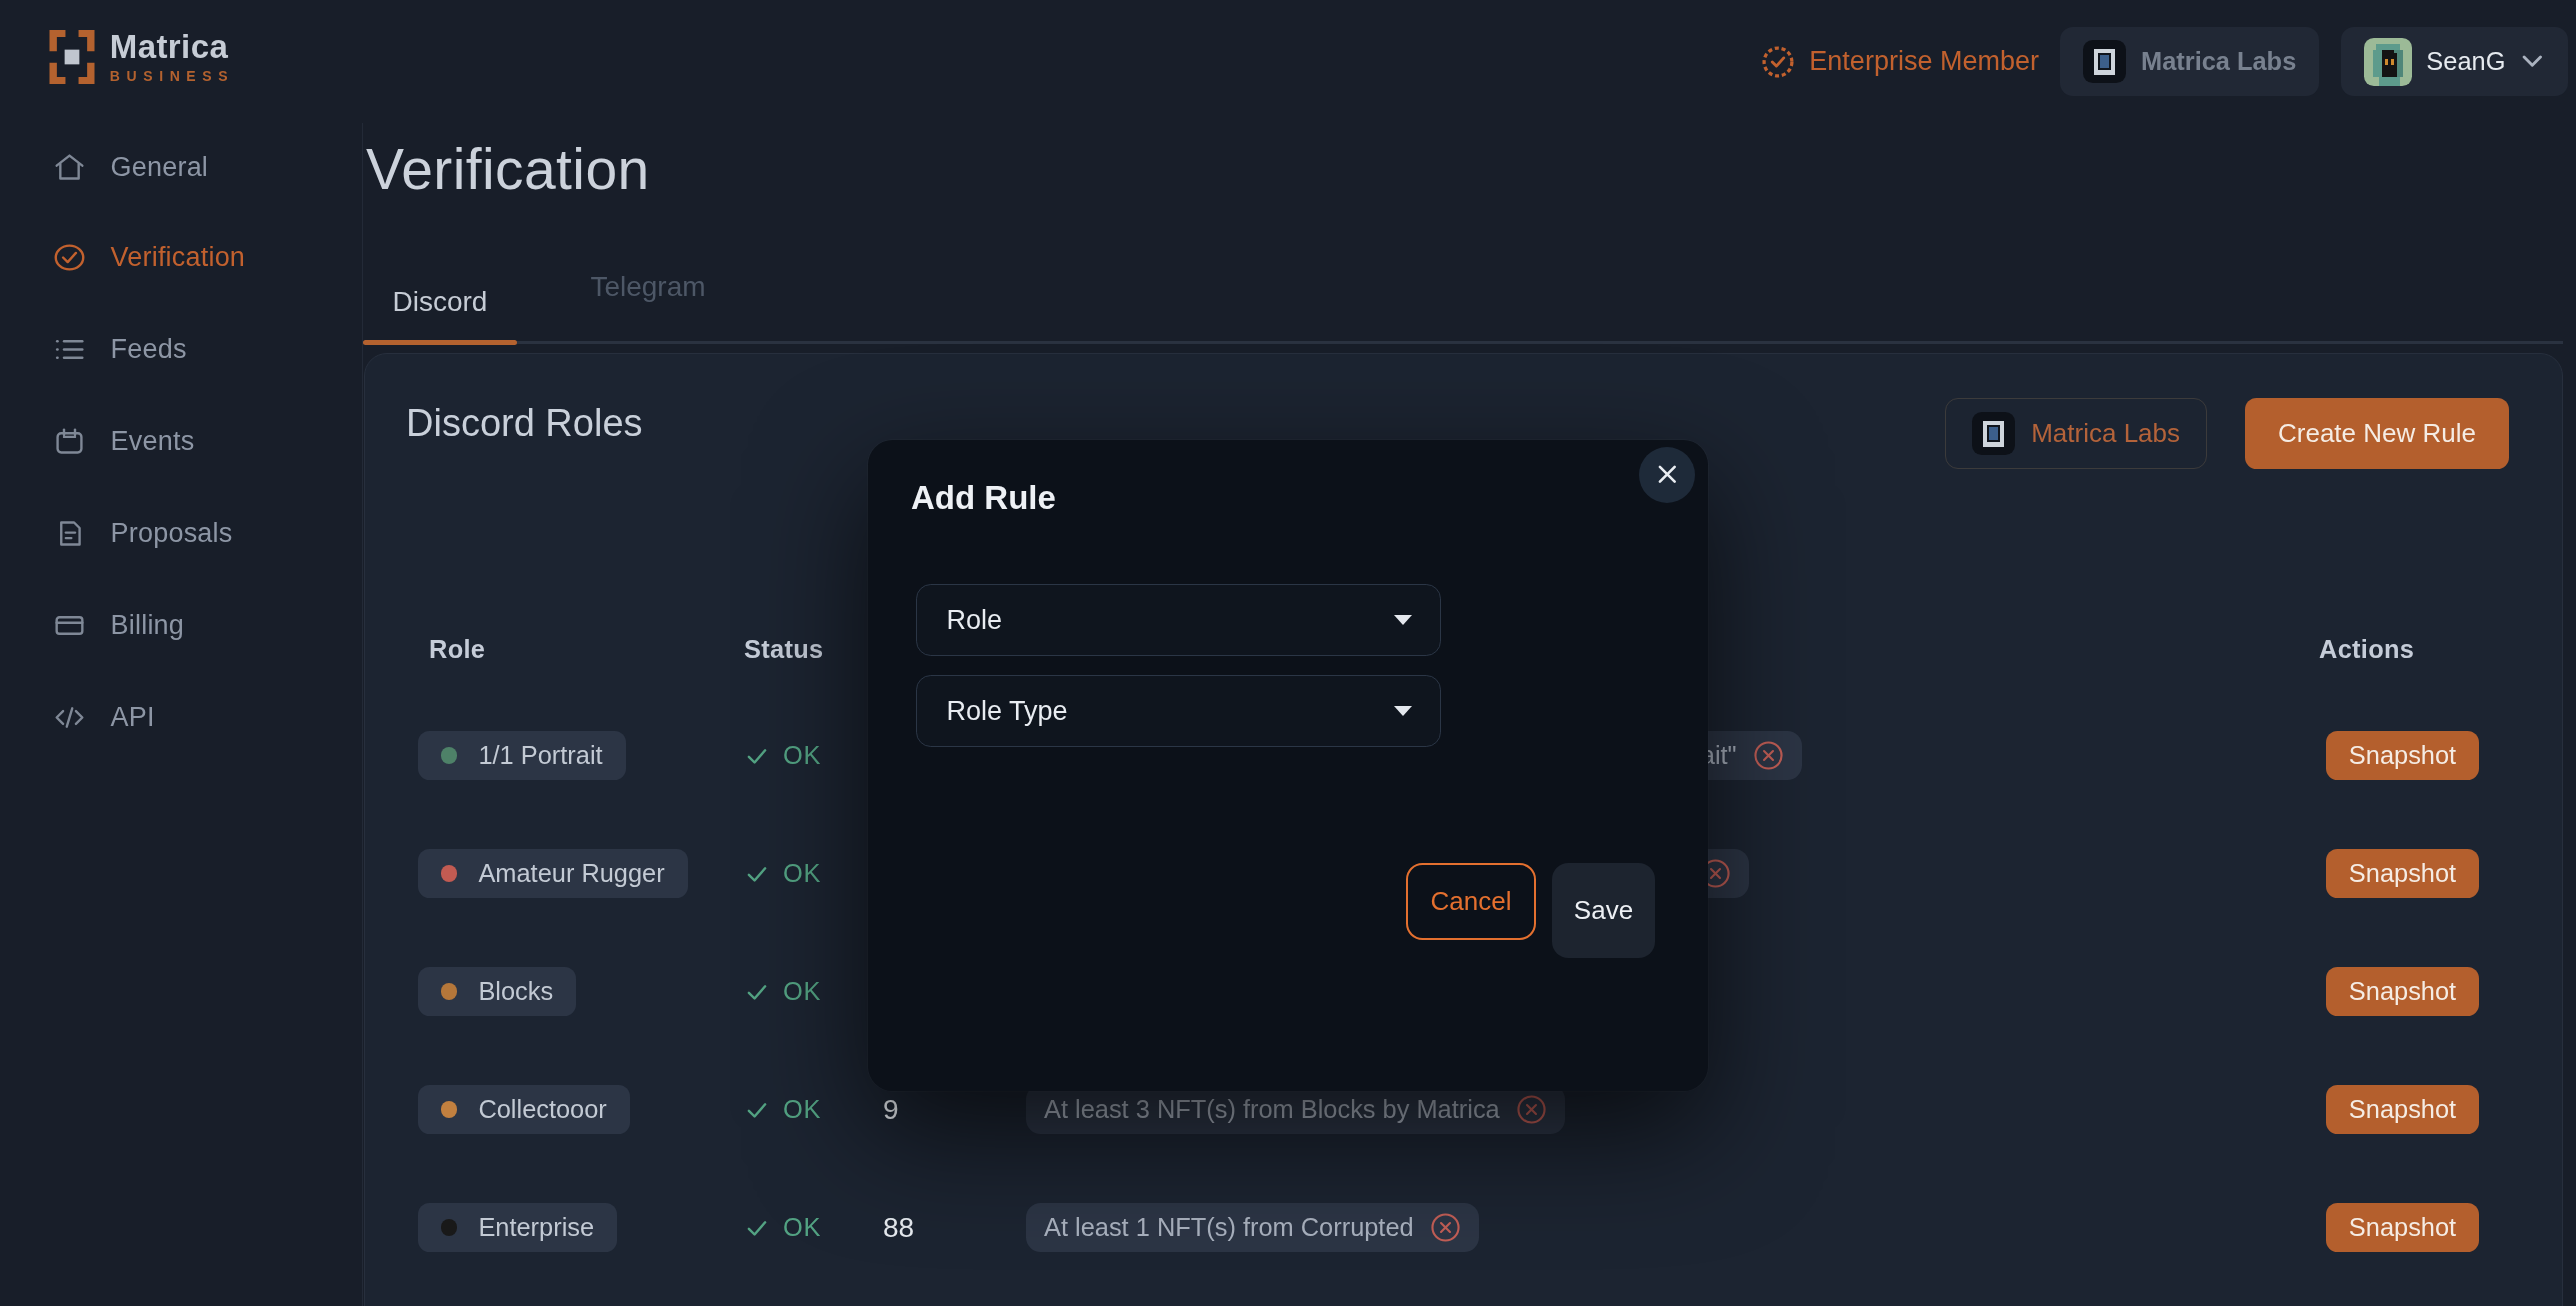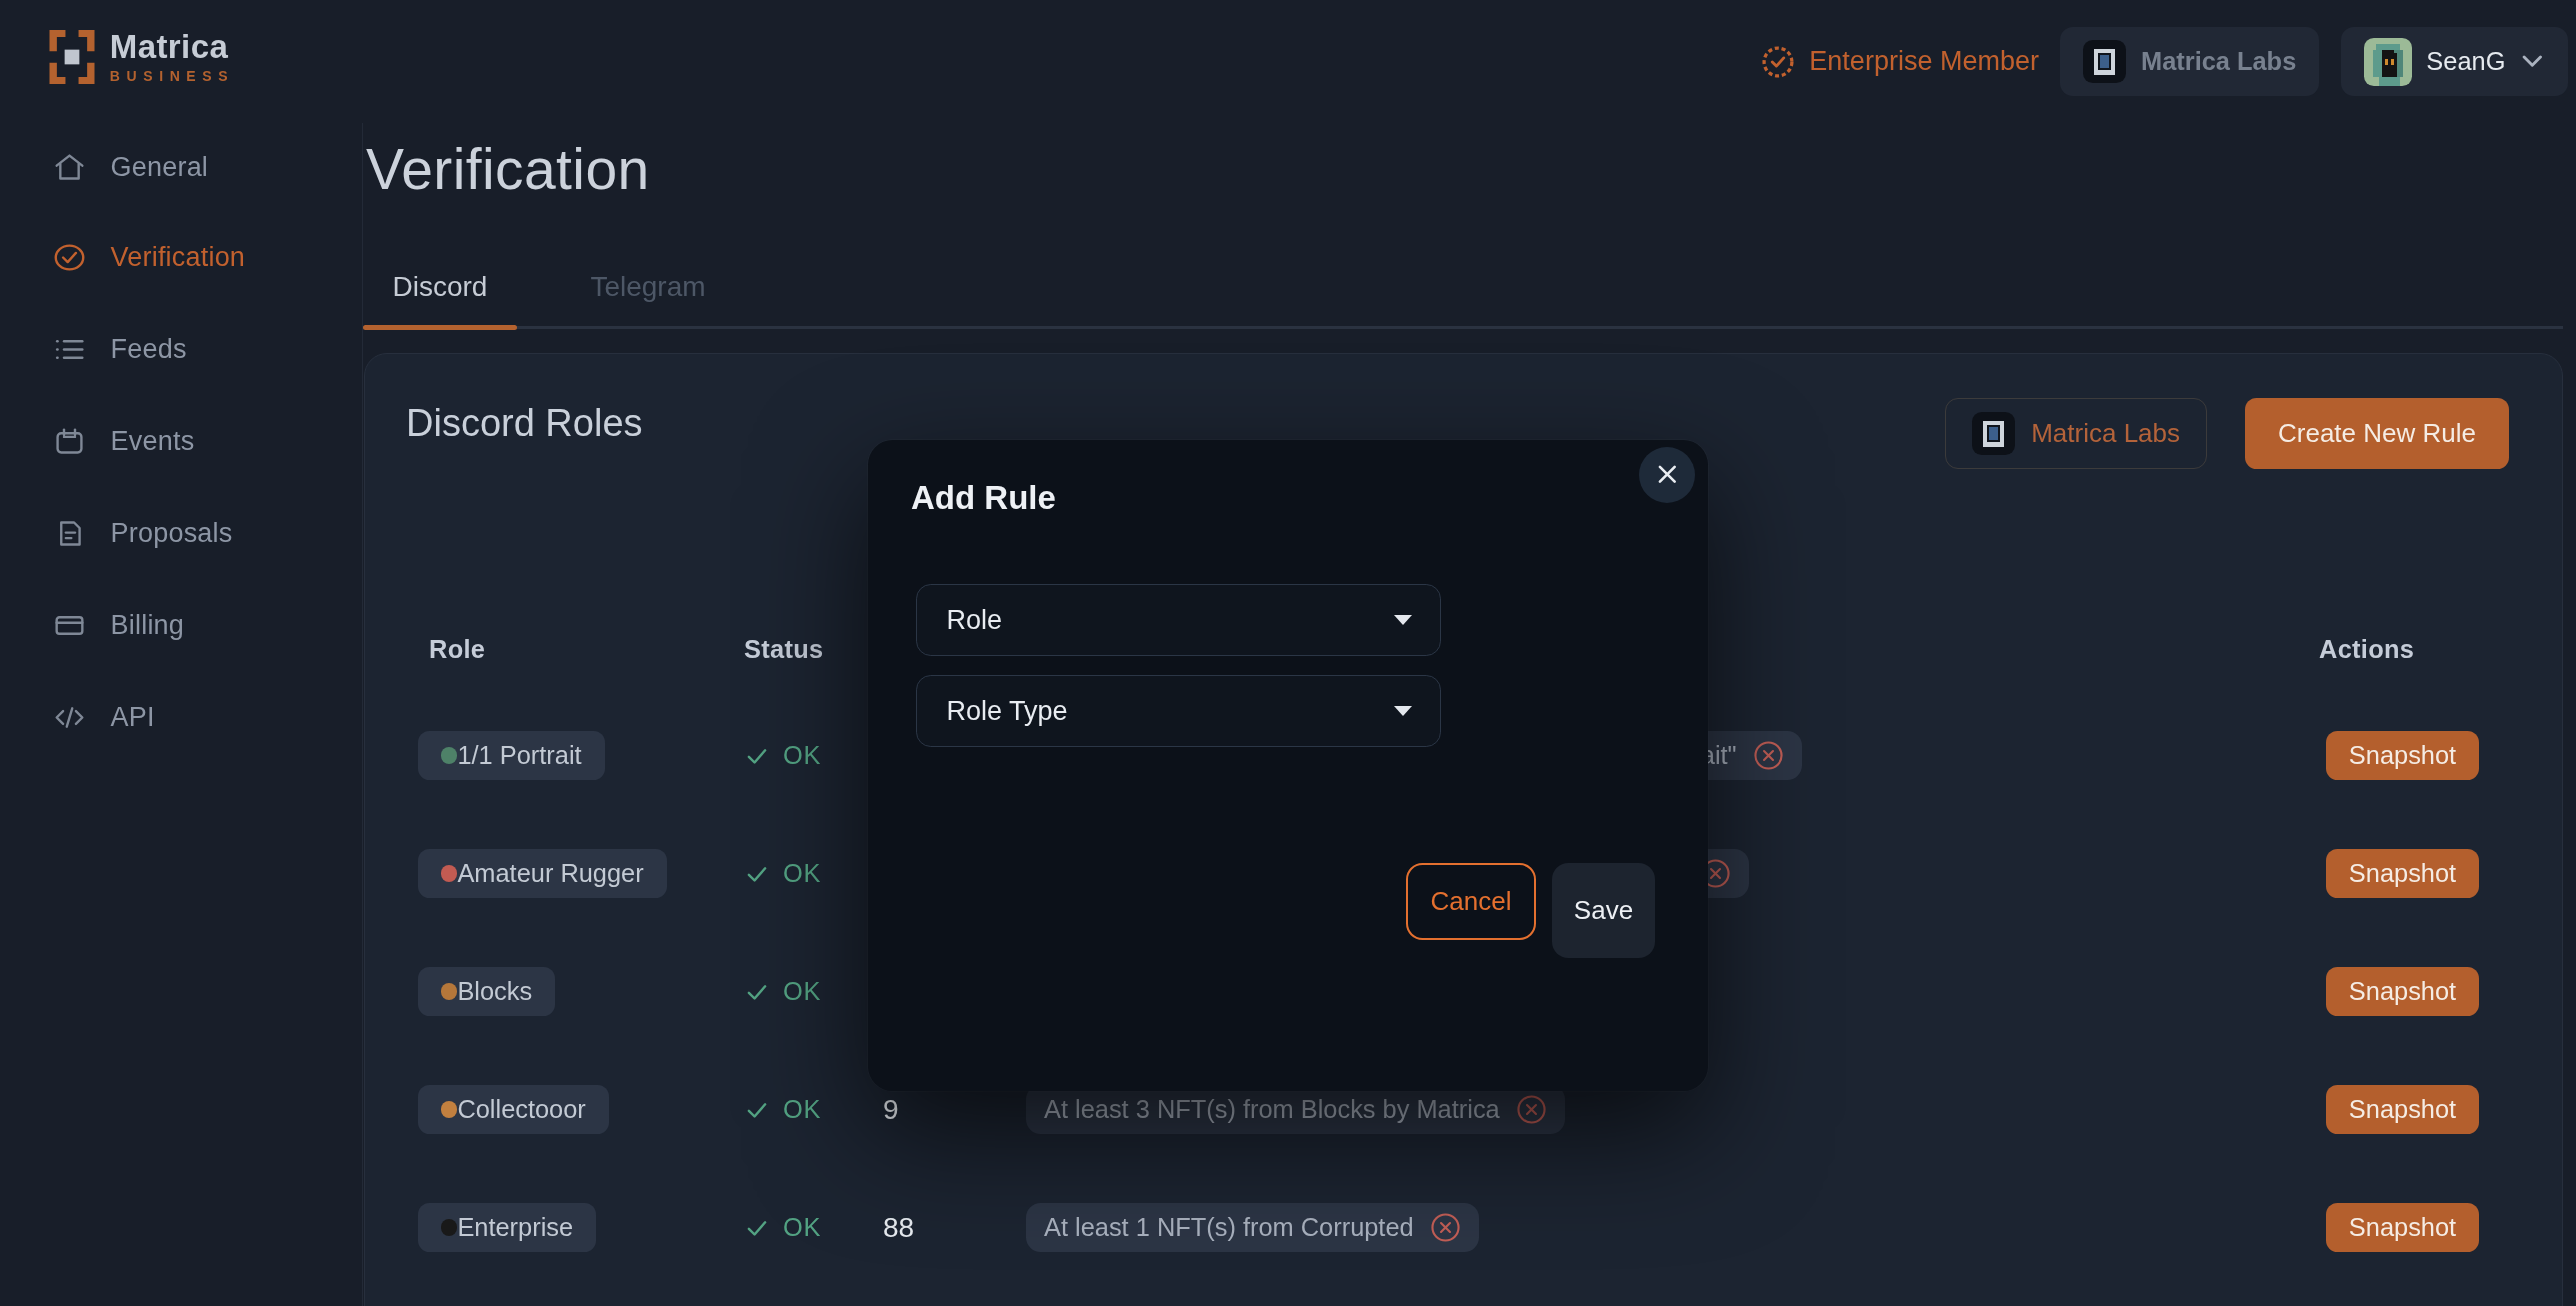--- a/index.html
+++ b/index.html
@@ -34,21 +34,21 @@
   .nav-item { position:absolute; left:0; width:100%; height:62px; display:flex; align-items:center; gap:24.6px; padding-left:53px; color:#8d96a5; cursor:pointer; }
   .nav-item .nav-label { font-size:27px; font-weight:500; color:#8d96a5; letter-spacing:0.2px; }
   .nav-item.active, .nav-item.active .nav-label { color:#c2612e; }
   .nav-icon { width:33px; height:33px; color:#7f8896; }
   .nav-item.active .nav-icon { color:#c2612e; }
 
   
   .page-title { position:absolute; left:366px; top:136px; font-size:57px; font-weight:500; color:#ccd2db; letter-spacing:0.4px; }
   .tabs { position:absolute; left:363px; top:271px; width:2200px; display:flex; border-bottom:3.3px solid #2a3240; }
   .tab { position:relative; padding:0 29.5px 23px; font-size:28px; cursor:pointer; }
-  .tab-discord { color:#c6ccd5; }
+  .tab-discord { color:#c6ccd5;margin-top:15px; }
   .tab-telegram { color:#4d5766; margin-left:44px; }
   .tab.active::after { content:""; position:absolute; left:0; right:0; bottom:-4.1px; height:4.9px; background:#b4622f; border-radius:2.5px; }
 
   
   .panel {
     position:absolute; left:364px; top:353px; width:2199px; height:1034px;
     background:#1c2431; border:1.6px solid #272f3d; border-radius:23px;
   }
   .panel-title { position:absolute; left:41px; top:48px; font-size:38px; font-weight:500; color:#c9d0da; }
   .panel-actions { position:absolute; right:53px; top:44px; display:flex; gap:38px; }
@@ -66,21 +66,21 @@
   .banner-icon { position:absolute; left:451px; top:22px; width:23px; height:23px; border:2.5px solid #97a0ae; border-radius:50%; }
   .banner-text { position:absolute; left:1313px; top:19px; font-size:27px; color:#c3cad4; }
 
   
   .thead-cell { position:absolute; top:281px; font-size:25.4px; font-weight:700; color:#c5ccd8; letter-spacing:0.3px; }
   .th-role { left:64px; } .th-status { left:379px; } .th-actions { left:1954px; }
   .t-row { position:absolute; left:0; width:100%; height:49px; }
   .cell { position:absolute; top:0; height:49px; display:flex; align-items:center; }
   .c-role { left:53px; } .c-status { left:379px; gap:13px; } .c-users { left:518px; }
   .c-rules { left:661px; right:574px; } .c-action { left:1961px;align-items:flex-end; }
-  .role-badge { display:inline-flex; align-items:center; gap:0; height:49px; padding:0 23px; background:#2c3545; border-radius:11.5px; }
+  .role-badge { display:inline-flex; align-items:center; gap:21px; height:49px; padding:0 23px; background:#2c3545; border-radius:11.5px; }
   .role-dot { width:16.4px; height:16.4px; border-radius:50%; }
   .role-name { font-size:25.4px; color:#c3cad4; }
   .status-ok { font-size:25.4px; font-weight:500; color:#53a383; letter-spacing:0.8px; }
   .users-num { font-size:28px; color:#e6eaef; }
   .rule-chip { display:inline-flex; align-items:center; gap:16.4px; height:49px; padding:0 18px; background:#2c3545; border-radius:14.8px; }
   .rule-text { font-size:25.4px; color:#a9b1be; white-space:nowrap; }
   .chip-frag { position:absolute; top:0; justify-content:flex-end; }
   .frag-1 { left:533px; width:243px; }
   .frag-2 { left:574px; width:149px; }
   .snapshot-btn {

